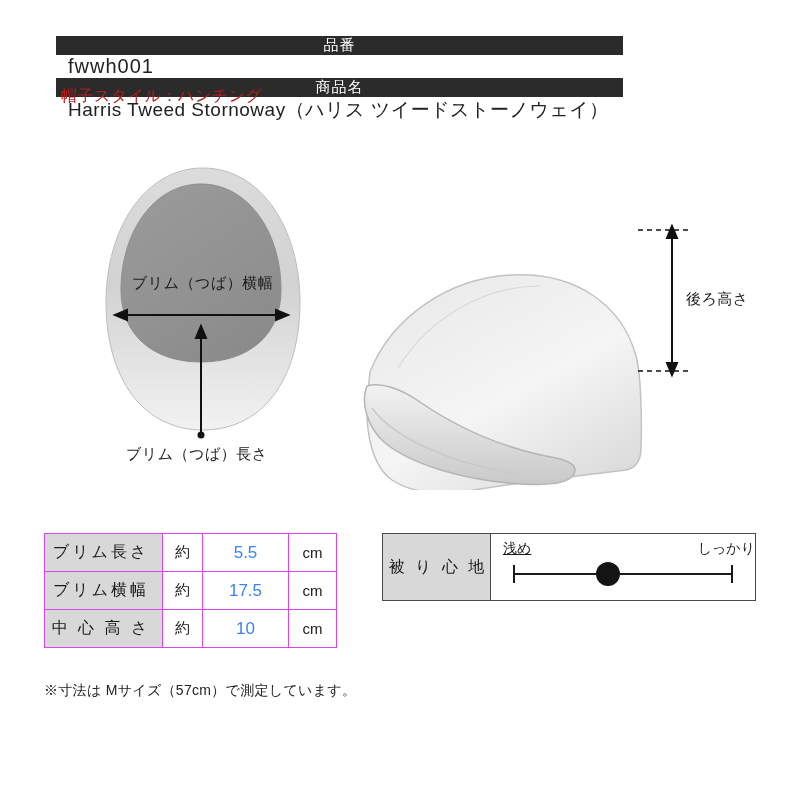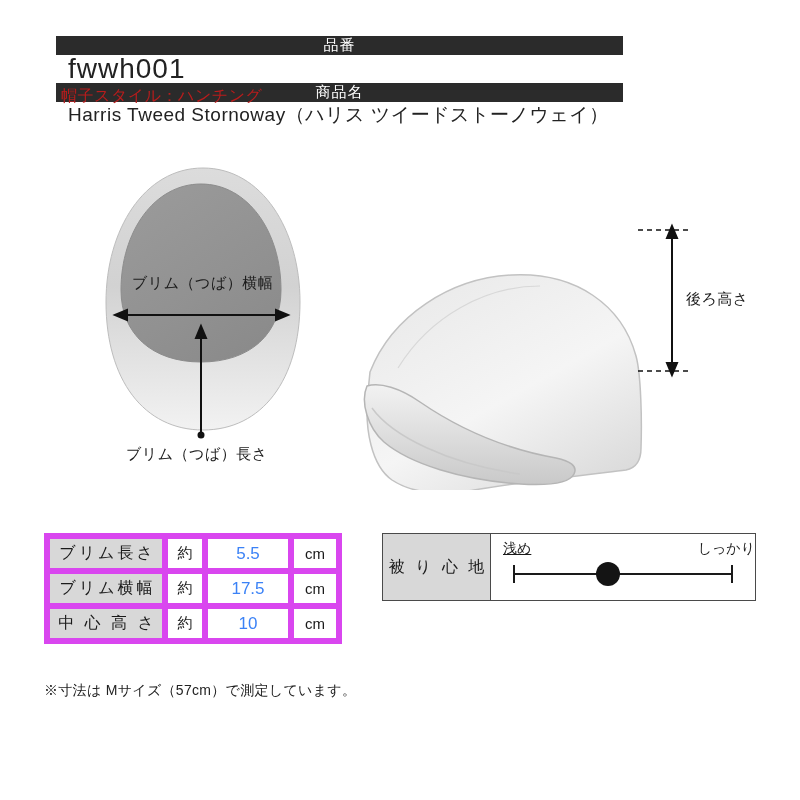--- a/index.html
+++ b/index.html
@@ -42,21 +42,21 @@
     color: #222222;
     font-size: 19px;
     display: flex;
     align-items: center;
     padding: 0 14px 0 12px;
     height: 28px;
     box-sizing: border-box;
     letter-spacing: 0.5px;
   }
   .hdr-value.code {
-    font-size: 28px;
+    font-size: 20px;
     letter-spacing: 1px;
     padding-right: 30px;
   }
 
   .style-line {
     position: absolute;
     left: 61px;
     top: 86px;
     font-size: 16px;
     color: #b91c1c;
@@ -82,23 +82,23 @@
 
   
   .spec-table {
     position: absolute;
     left: 44px;
     top: 533px;
     border-collapse: collapse;
     font-size: 16px;
   }
   .spec-table td {
-    border: 6px solid #d946ef;
+    border: 1px solid #d946ef;
     height: 35px;
-    padding: 0;
+    padding: 8px;
     box-sizing: border-box;
   }
   .spec-name {
     background: #d8d8d8;
     width: 118px;
     text-align: center;
     letter-spacing: 3px;
     color: #1a1a1a;
     padding-left: 3px !important;
   }

